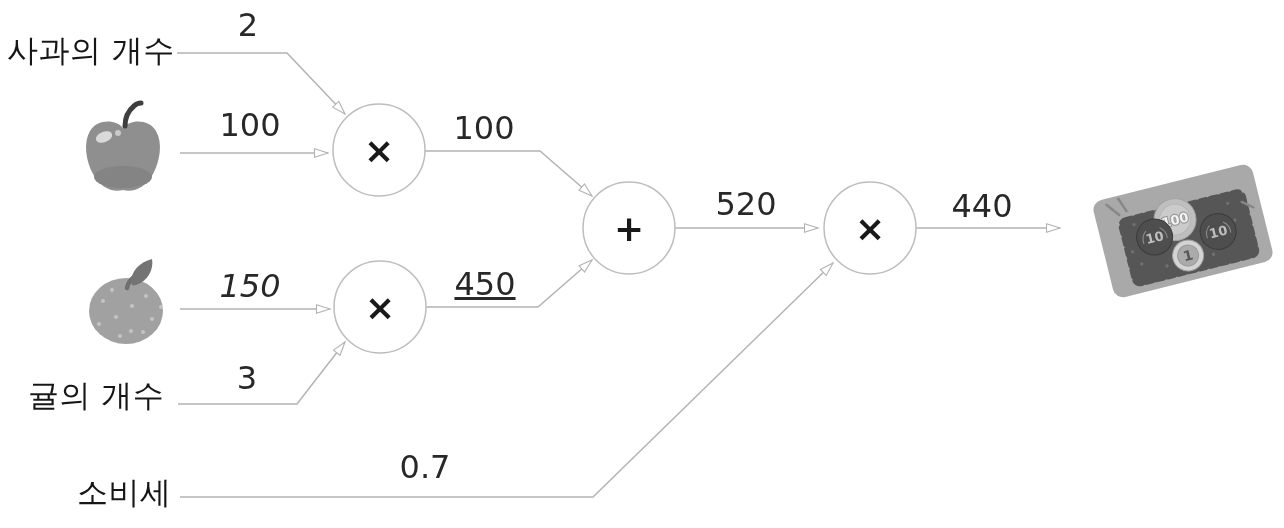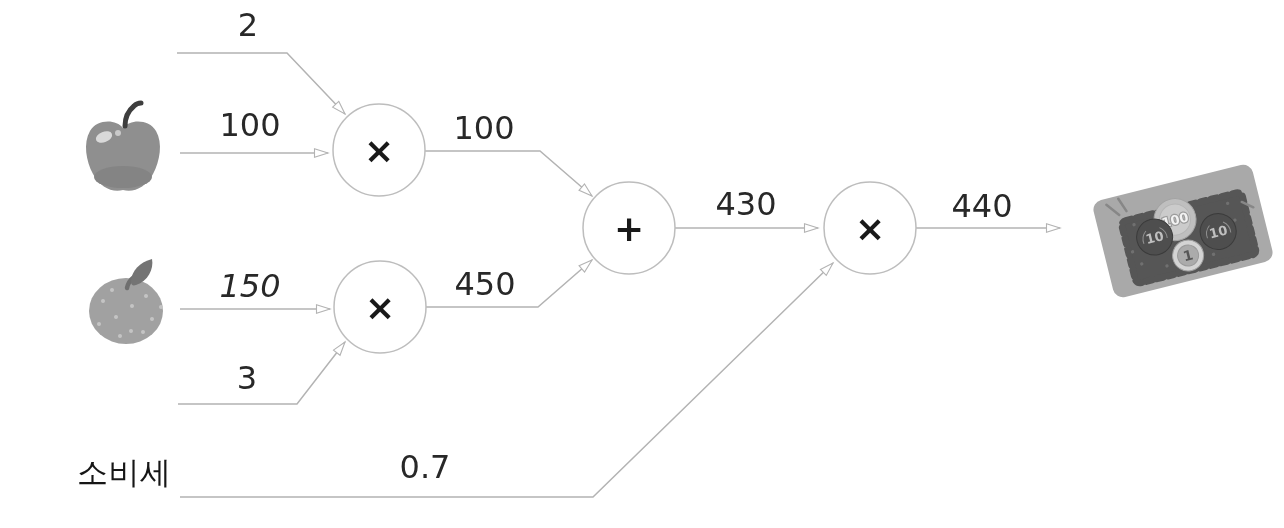--- a/index.html
+++ b/index.html
@@ -115,29 +115,31 @@
         <text x="34" y="14" text-anchor="middle" font-size="13" font-weight="bold" fill="#bfbfbf">10</text>
       </g>
       <g>
         <circle cx="-1" cy="25" r="15.5" fill="#d4d4d4" stroke="#9f9f9f" stroke-width="1"></circle>
         <circle cx="-1" cy="25" r="10.5" fill="#ababab" stroke="#9a9a9a" stroke-width="1"></circle>
         <text x="-1" y="30" text-anchor="middle" font-size="14" font-weight="bold" fill="#565656">1</text>
       </g>
     </g>
   </svg>
 
-  <div class="lbl" style="left:77px; top:454px;">소비세</div>
+  <div class="lbl" style="left:7px; top:32px;">사과의 개수</div>
+  <div class="lbl" style="left:28px; top:377px;">귤의 개수</div>
+  <div class="lbl" style="left:77px; top:474px;">소비세</div>
 
   <div class="num" style="left:248px; top:25px;">2</div>
   <div class="num" style="left:250px; top:125px;">100</div>
   <div class="num" style="left:484px; top:128px;">100</div>
   <div class="num" style="left:250px; top:286px;font-style:italic;">150</div>
   <div class="num" style="left:247px; top:378px;">3</div>
-  <div class="num" style="left:485px; top:284px;">450</div>
-  <div class="num" style="left:746px; top:204px;">430</div>
+  <div class="num" style="left:485px; top:284px;text-decoration:underline;">450</div>
+  <div class="num" style="left:746px; top:204px;">520</div>
   <div class="num" style="left:425px; top:467px;">0.7</div>
   <div class="num" style="left:982px; top:206px;">440</div>
 
   <div class="op" style="left:379px; top:151px;">×</div>
   <div class="op" style="left:380px; top:308px;">×</div>
   <div class="op" style="left:629px; top:229px;">+</div>
   <div class="op" style="left:870px; top:229px;">×</div>
 
 </div>
 

